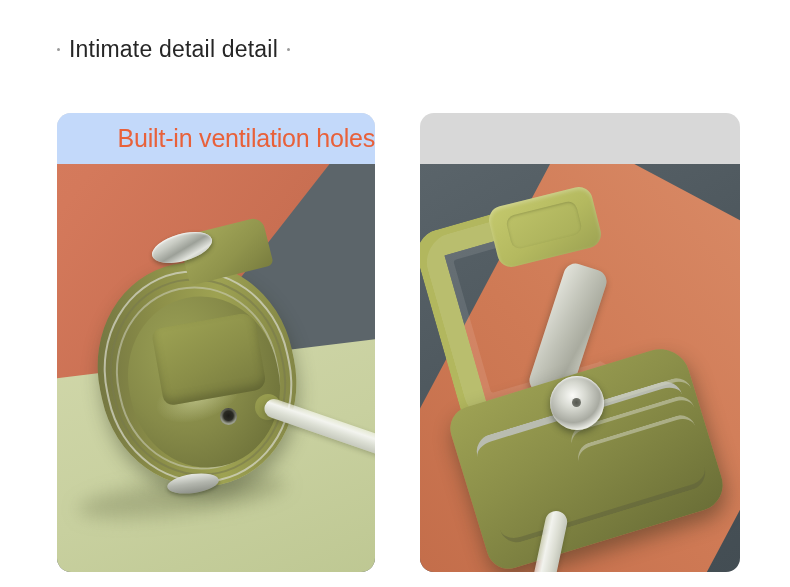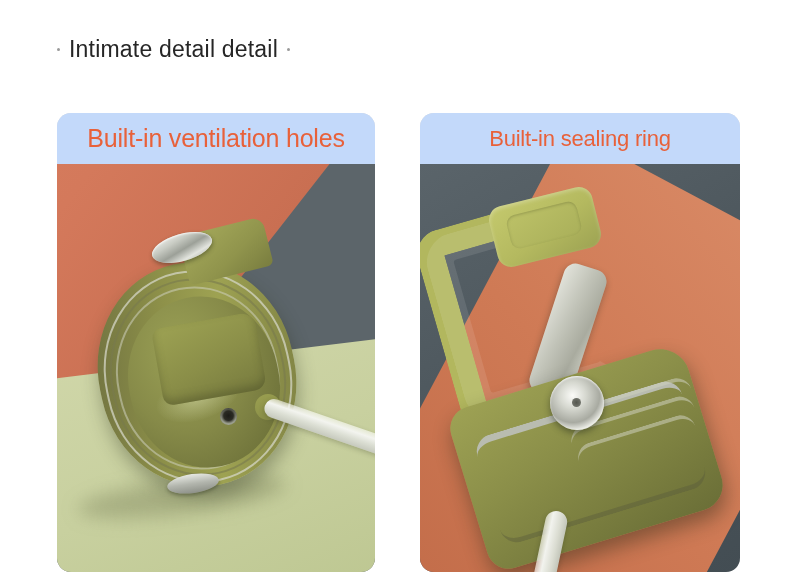--- a/index.html
+++ b/index.html
@@ -68,21 +68,21 @@
     top: 0;
     width: 100%;
     height: 51px;
     background: #c3d9fa;
     z-index: 6;
     display: flex;
     align-items: center;
     box-sizing: border-box;
     overflow: hidden;
   }
-  .panel-caption.align-left   { justify-content: center; }
+  .panel-caption.align-left   { justify-content: flex-end; }
   .panel-caption.align-center { justify-content: center; }
   .caption-text {
     font-size: 25px;
     font-weight: 400;
     color: #e8613a;
     line-height: 1;
     white-space: nowrap;
     letter-spacing: -0.2px;
   }
   .panel-right .caption-text { font-size: 22px; }
@@ -390,23 +390,20 @@
         <div class="vent-hole"></div>
         <div class="base-metal"></div>
         <div class="straw-collar-left"></div>
         <div class="straw-left"></div>
       </div>
     </div>
   </div>
 
   <div class="panel panel-right">
 
-    <div class="panel-caption align-center">
-      <span class="caption-text">Built-in sealing ring</span>
-    </div>
 
     <div class="photo">
       <div class="bg-gray-right"></div>
       <div class="bg-orange-right"></div>
 
       <div class="cap-right">
         <div class="handle-arc"></div>
         <div class="handle-pad"></div>
         <div class="handle-pad-inset"></div>
         <div class="handle-strap"></div>

